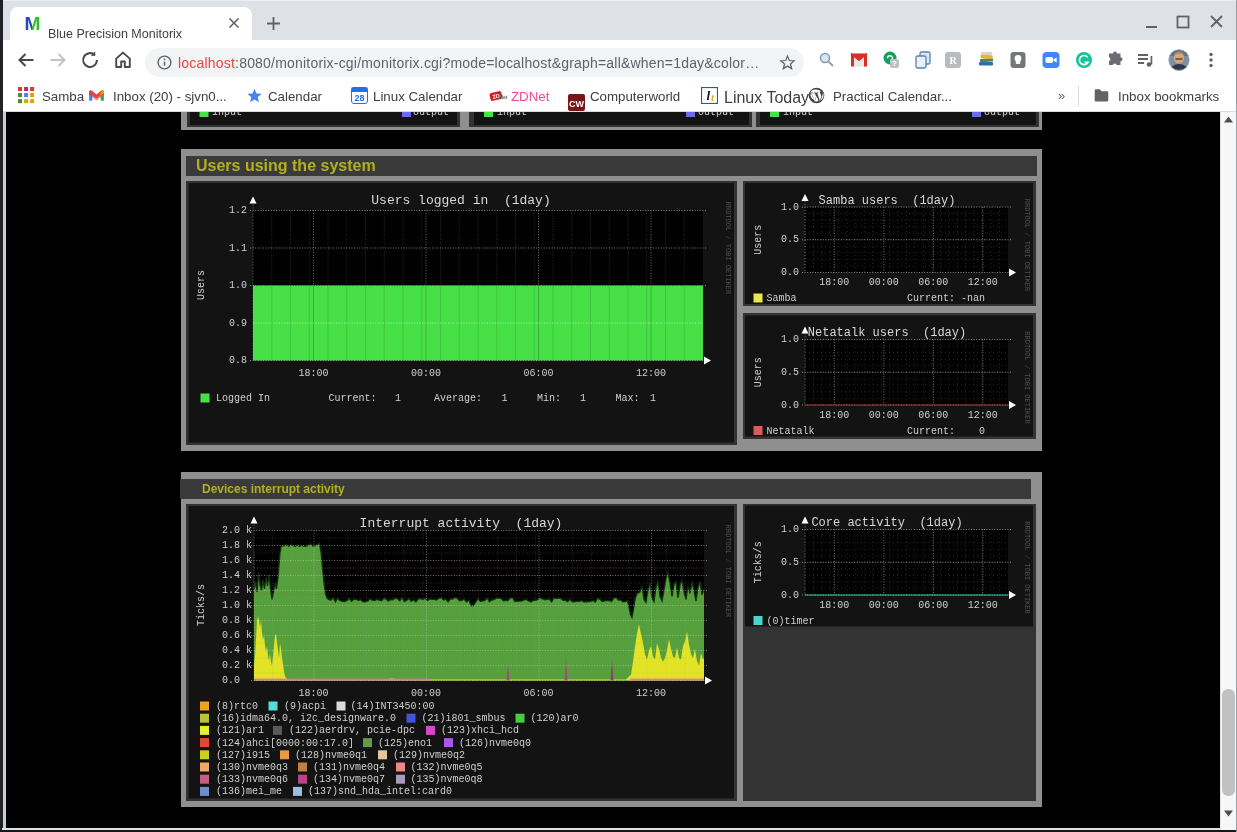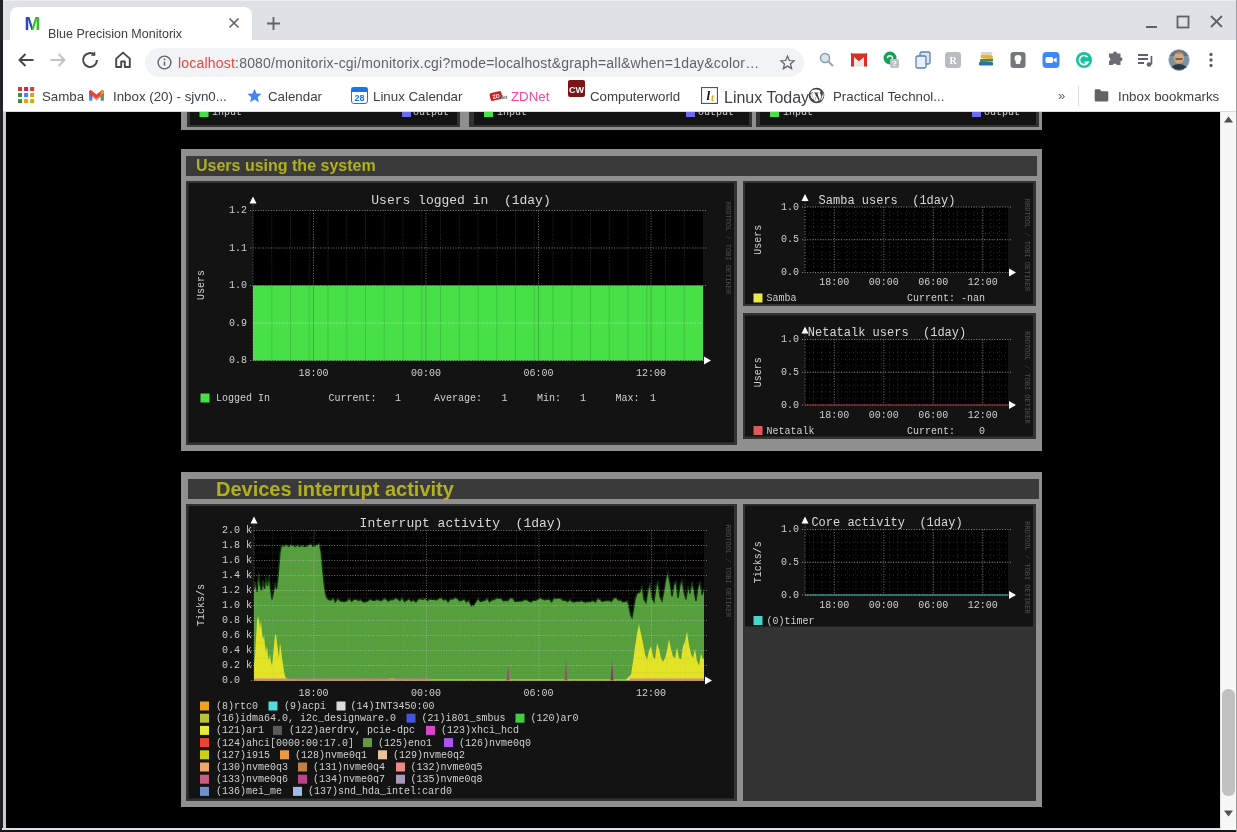--- a/index.html
+++ b/index.html
@@ -158,36 +158,36 @@
     </svg></div>
 <div class="abs" style="left:373px;top:88.5px;font-size:13.3px;color:#3c4043;white-space:nowrap">Linux Calendar</div>
 <div class="abs" style="left:489px;top:87px;width:17px;height:17px"><svg width="19" height="17" viewBox="0 0 19 17">
       <g transform="rotate(-14 9 9)">
         <rect x="1" y="4.5" width="12" height="8" rx="2" fill="#cf1f25"></rect>
         <text x="7" y="10.8" font-size="5.5" font-weight="bold" fill="#fff" text-anchor="middle" font-family="sans-serif">ZD</text>
       </g>
       <text x="14.5" y="11.5" font-size="5" font-weight="bold" fill="#6a6a6a" text-anchor="middle" font-family="sans-serif">Net</text>
     </svg></div>
 <div class="abs" style="left:511px;top:88.5px;font-size:13.3px;color:#ec4899;white-space:nowrap">ZDNet</div>
-<div class="abs" style="left:568px;top:80px;width:17px;height:15px"><svg width="17" height="17" viewBox="0 0 17 17">
+<div class="abs" style="left:568px;top:94px;width:17px;height:15px"><svg width="17" height="17" viewBox="0 0 17 17">
       <rect width="17" height="17" rx="2" fill="#7a1518"></rect>
       <text x="8.5" y="12.5" font-size="9" font-weight="bold" fill="#fff" text-anchor="middle" font-family="sans-serif">CW</text>
     </svg></div>
 <div class="abs" style="left:590px;top:88.5px;font-size:13.3px;color:#3c4043;white-space:nowrap">Computerworld</div>
 <div class="abs" style="left:701px;top:87px;width:17px;height:17px"><svg width="17" height="17" viewBox="0 0 17 17">
       <rect x="0.5" y="0.5" width="16" height="16" fill="#fff" stroke="#2b5d8e" stroke-width="1.2"></rect>
       <text x="5.5" y="13" font-size="13" font-weight="bold" font-style="italic" fill="#111" font-family="serif">l</text>
       <text x="10" y="13.5" font-size="11" font-weight="bold" font-style="italic" fill="#f0a818" font-family="serif">t</text>
     </svg></div>
 <div class="abs" style="left:724px;top:88.5px;font-size:16px;color:#3c4043;white-space:nowrap">Linux Today</div>
 <div class="abs" style="left:808px;top:87px;width:17px;height:17px"><svg width="17" height="17" viewBox="0 0 24 24">
       <circle cx="12" cy="12" r="11" fill="#464342"></circle>
       <path d="M3.5 12 a8.5 8.5 0 0 1 1-4 l3.8 10.4 A8.5 8.5 0 0 1 3.5 12 z M12 3.5 a8.5 8.5 0 0 1 6.3 2.8 c-.8 0-1.5.7-1.5 1.6 0 .8.5 1.4 1 2.2.4.7.8 1.5.8 2.8 0 .9-.3 1.9-.8 3.3 l-1 3.4 L13.2 8.9 c.6 0 1.2-.1 1.2-.1 .6-.1.5-.9-.1-.9 0 0-1.7.1-2.8.1 -1 0-2.7-.1-2.7-.1-.6 0-.6.8-.1.9 0 0 .5.1 1.1.1 l1.6 4.4-2.3 6.8-3.8-11.2 c.6 0 1.2-.1 1.2-.1 .6-.1.5-.9-.1-.9 0 0-1.7.1-2.8.1 h-.5 A8.5 8.5 0 0 1 12 3.5 z M12 20.5 c-.8 0-1.7-.1-2.4-.3 l2.6-7.5 2.6 7.2 a8.5 8.5 0 0 1-2.8.6 z M17.8 19 l2.6-7.5 c.5-1.2.6-2.2.6-3 a6 6 0 0 0 0-.7 A8.5 8.5 0 0 1 17.8 19 z" fill="#fff"></path>
     </svg></div>
-<div class="abs" style="left:833px;top:88.5px;font-size:13.3px;color:#3c4043;white-space:nowrap">Practical Technol...</div>
+<div class="abs" style="left:833px;top:88.5px;font-size:13.3px;color:#3c4043;white-space:nowrap">Practical Calendar...</div>
 <div class="abs" style="left:1058px;top:88px;font-size:13px;color:#5f6368">»</div>
 <div class="abs" style="left:1078px;top:86px;width:1px;height:20px;background:#dadce0"></div>
 <div class="abs" style="left:1093px;top:87px;width:17px;height:17px"><svg width="17" height="17" viewBox="0 0 20 20">
       <path d="M2 4 a1.5 1.5 0 0 1 1.5-1.5 h4.5 l2 2.5 h6.5 A1.5 1.5 0 0 1 18 6.5 v9 a1.5 1.5 0 0 1-1.5 1.5 h-13 A1.5 1.5 0 0 1 2 15.5 z" fill="#5f6368"></path>
     </svg></div>
 <div class="abs" style="left:1118px;top:88.5px;font-size:13.3px;color:#3c4043;white-space:nowrap">Inbox bookmarks</div>
 <div class="abs" style="left:0;top:112px;width:1237px;height:720px;background:#000;overflow:hidden" id="content"></div>
 <div class="abs" style="left:0;top:0;width:2.5px;height:832px;background:#202225"></div>
 <div class="abs" style="left:3px;top:112px;width:2.5px;height:716px;background:#c9ccd1"></div>
 <div class="abs" style="left:2px;top:828px;width:1218px;height:2px;background:#dfe1e5"></div>
@@ -207,21 +207,21 @@
 <div class="abs" style="left:755.5px;top:112px;width:283px;height:14.5px;background:#333333"></div>
 <div class="abs" style="left:190px;top:112px;width:267px;height:12.5px;background:#131313"></div>
 <div class="abs" style="left:474px;top:112px;width:275px;height:12.5px;background:#131313"></div>
 <div class="abs" style="left:760px;top:112px;width:276px;height:12.5px;background:#131313"></div>
 <div class="abs" style="left:181px;top:148.5px;width:861px;height:302px;background:#8f8f8f"></div>
 <div class="abs" style="left:186px;top:155.5px;width:851px;height:20px;background:#3a3a3a;color:#b1b11e;font-weight:bold;font-size:16px;line-height:20px;padding-left:10px">Users using the system</div>
 <div class="abs" style="left:186px;top:180.5px;width:550.5px;height:264.5px;background:#333333"></div>
 <div class="abs" style="left:742.5px;top:180.5px;width:293px;height:125.5px;background:#333333"></div>
 <div class="abs" style="left:742.5px;top:313px;width:293px;height:125.5px;background:#333333"></div>
 <div class="abs" style="left:181px;top:471.5px;width:861px;height:335px;background:#8f8f8f"></div>
-<div class="abs" style="left:188px;top:478.5px;width:851px;height:20px;background:#3a3a3a;color:#b1b11e;font-weight:bold;font-size:20px;line-height:20px;padding-left:28px">Devices interrupt activity</div>
+<div class="abs" style="left:180px;top:478.5px;width:851px;height:20px;background:#3a3a3a;color:#b1b11e;font-weight:bold;font-size:12px;line-height:20px;padding-left:22px">Devices interrupt activity</div>
 <div class="abs" style="left:186px;top:503.5px;width:550.5px;height:297.5px;background:#333333"></div>
 <div class="abs" style="left:742.5px;top:503.5px;width:293px;height:297.5px;background:#333333"></div>
 <svg class="abs" style="left:0;top:0" width="1237" height="832" viewBox="0 0 1237 832">
     <defs>
       <clipPath id="cc">
         <rect x="0" y="112" width="1220" height="720"></rect>
       </clipPath>
     </defs>
     <g clip-path="url(#cc)">
       <rect x="199.5" y="108" width="9" height="9" fill="#47e147"></rect>

